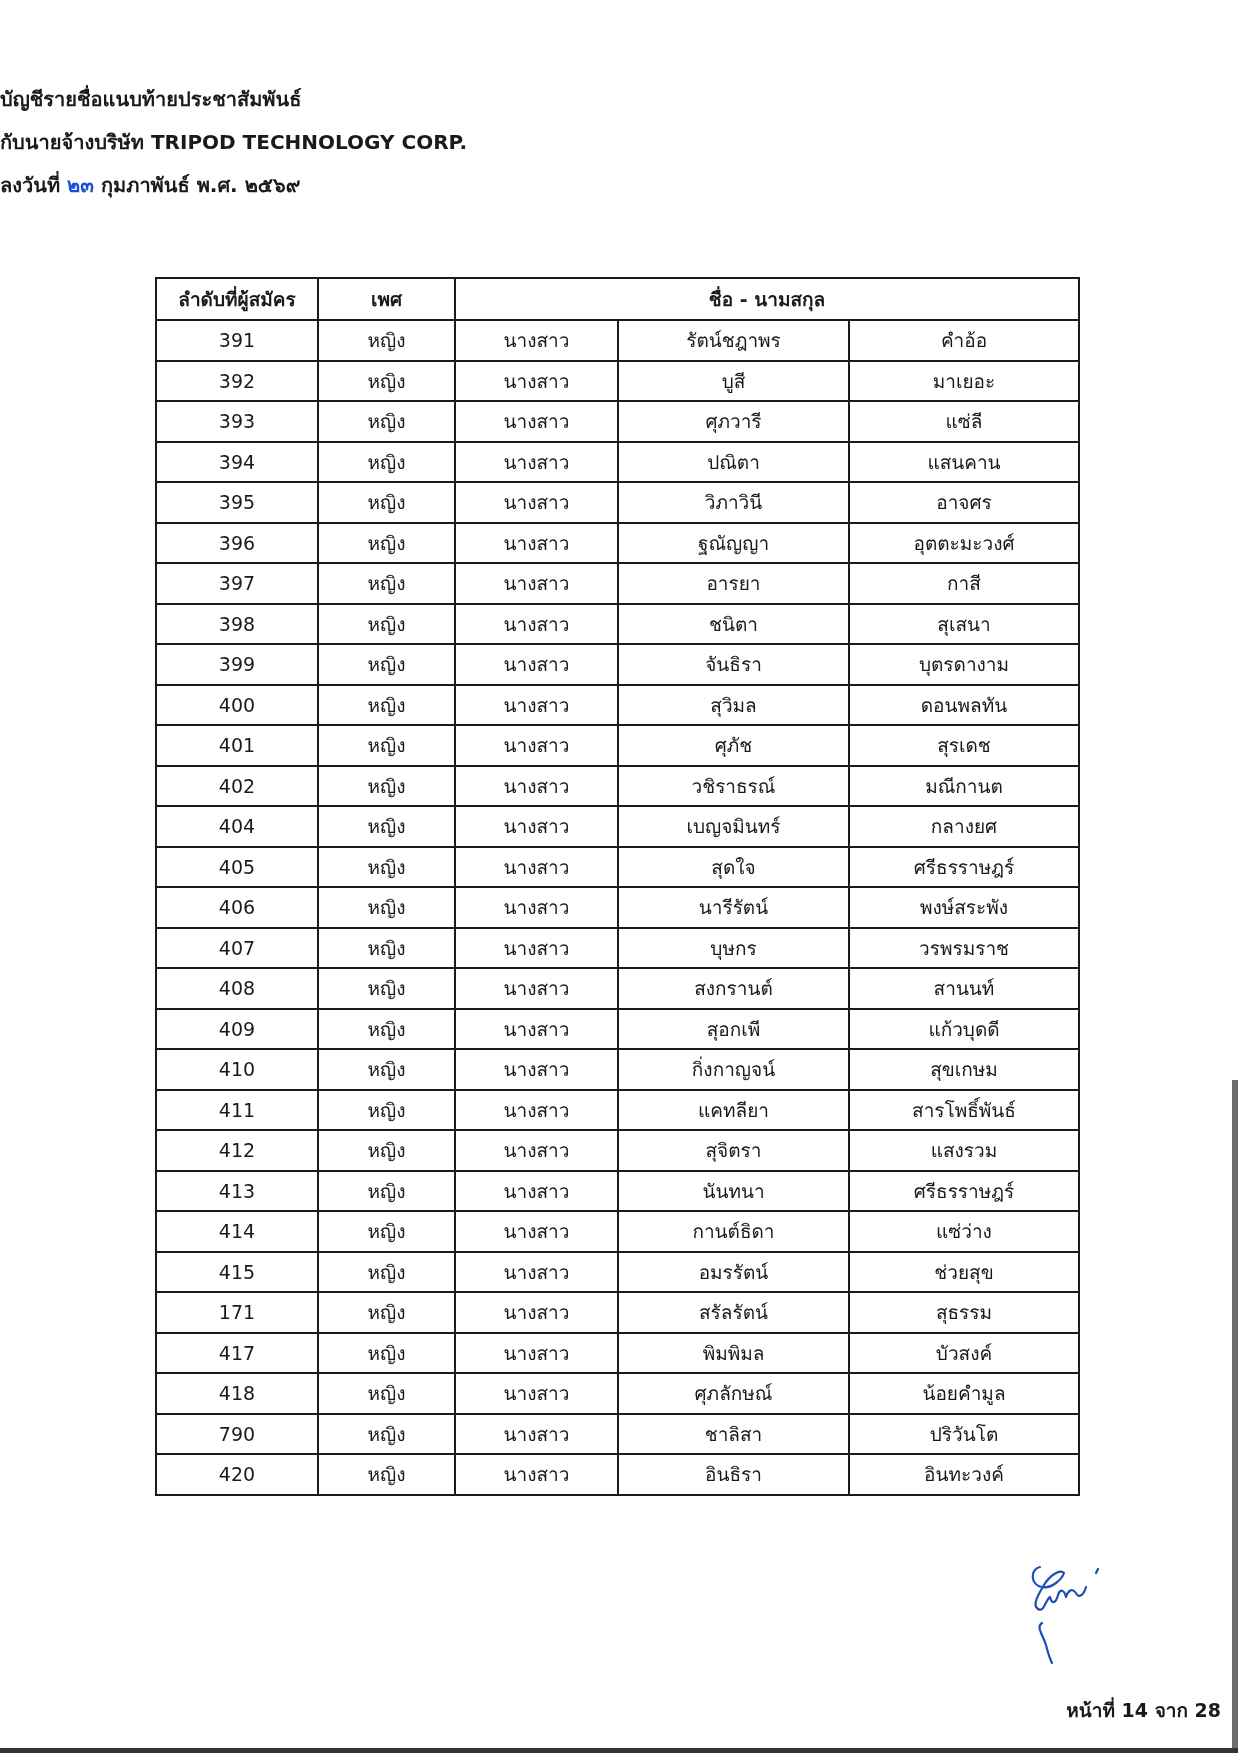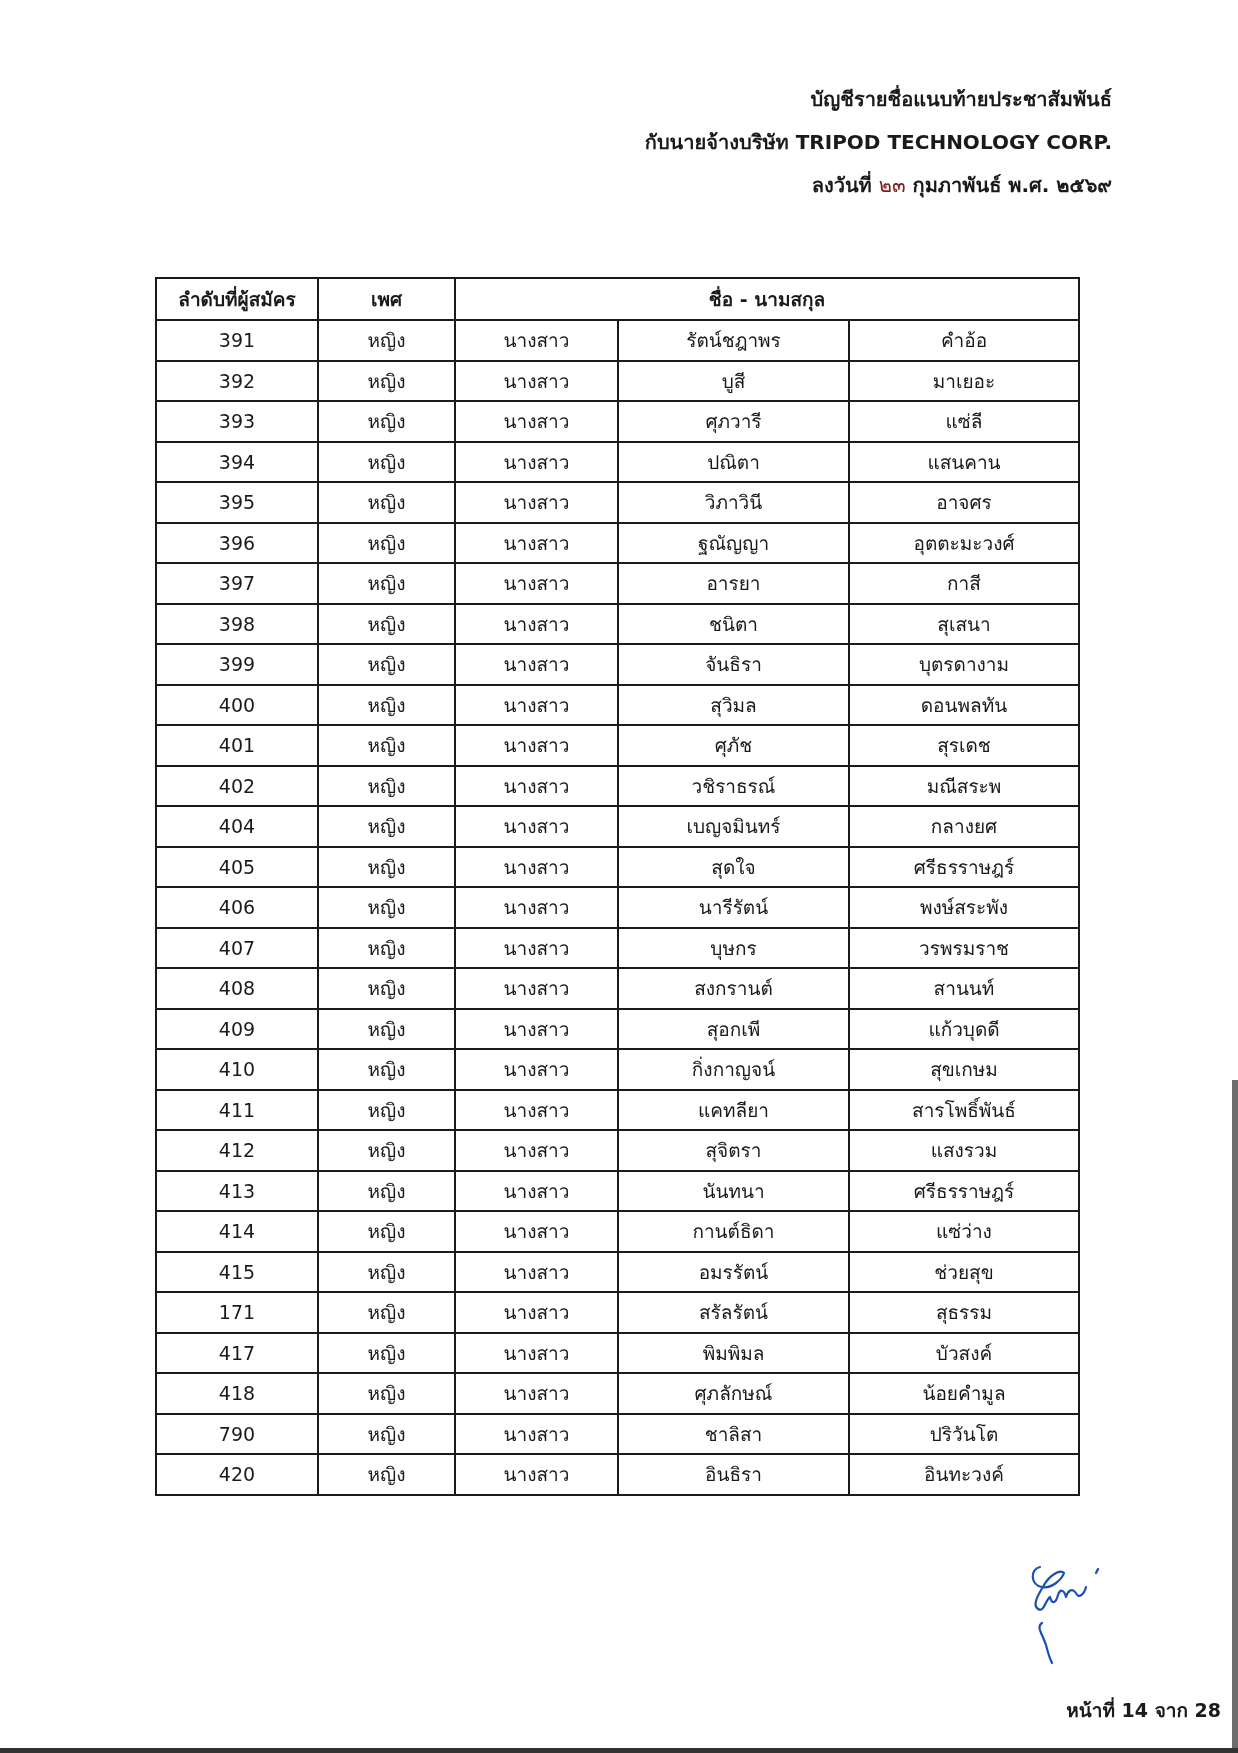--- a/index.html
+++ b/index.html
@@ -1,23 +1,23 @@
 <!DOCTYPE html>
 <html><head>
   <meta charset="utf-8">
   <style>
     html, body { margin: 0; padding: 0; }
     body {
       width: 1238px; height: 1753px; position: relative; overflow: hidden;
       background: #ffffff; color: #1a1a1a;
       font-family: "DejaVu Sans", "Liberation Sans", sans-serif;
     }
-    .title-block { position: absolute; left: 0; top: 78px; width: 1112px; text-align: right; }
+    .title-block { position: absolute; left: 0; top: 78px; width: 1112px; text-align: left; }
     .title-line { font-size: 20px; font-weight: bold; height: 43px; line-height: 43px; color: #1a1a1a; }
-    .accent { color: #7f1d1d; font-weight: normal; }
+    .accent { color: #1d4ed8; font-weight: bold; }
     table.roster {
       position: absolute; left: 155px; top: 277px; width: 923px;
       border-collapse: collapse; table-layout: fixed;
     }
     table.roster th, table.roster td {
       border: 2px solid #1a1a1a; height: 38.5px; padding: 0;
       text-align: center; font-size: 19px; font-weight: normal; white-space: nowrap;
       overflow: hidden;
     }
     table.roster th { font-weight: bold; height: 40px; }
@@ -130,21 +130,21 @@
         <td>หญิง</td>
         <td>นางสาว</td>
         <td>ศุภัช</td>
         <td>สุรเดช</td>
       </tr>
       <tr>
         <td>402</td>
         <td>หญิง</td>
         <td>นางสาว</td>
         <td>วชิราธรณ์</td>
-        <td>มณีสระพ</td>
+        <td>มณีกานต</td>
       </tr>
       <tr>
         <td>404</td>
         <td>หญิง</td>
         <td>นางสาว</td>
         <td>เบญจมินทร์</td>
         <td>กลางยศ</td>
       </tr>
       <tr>
         <td>405</td>

